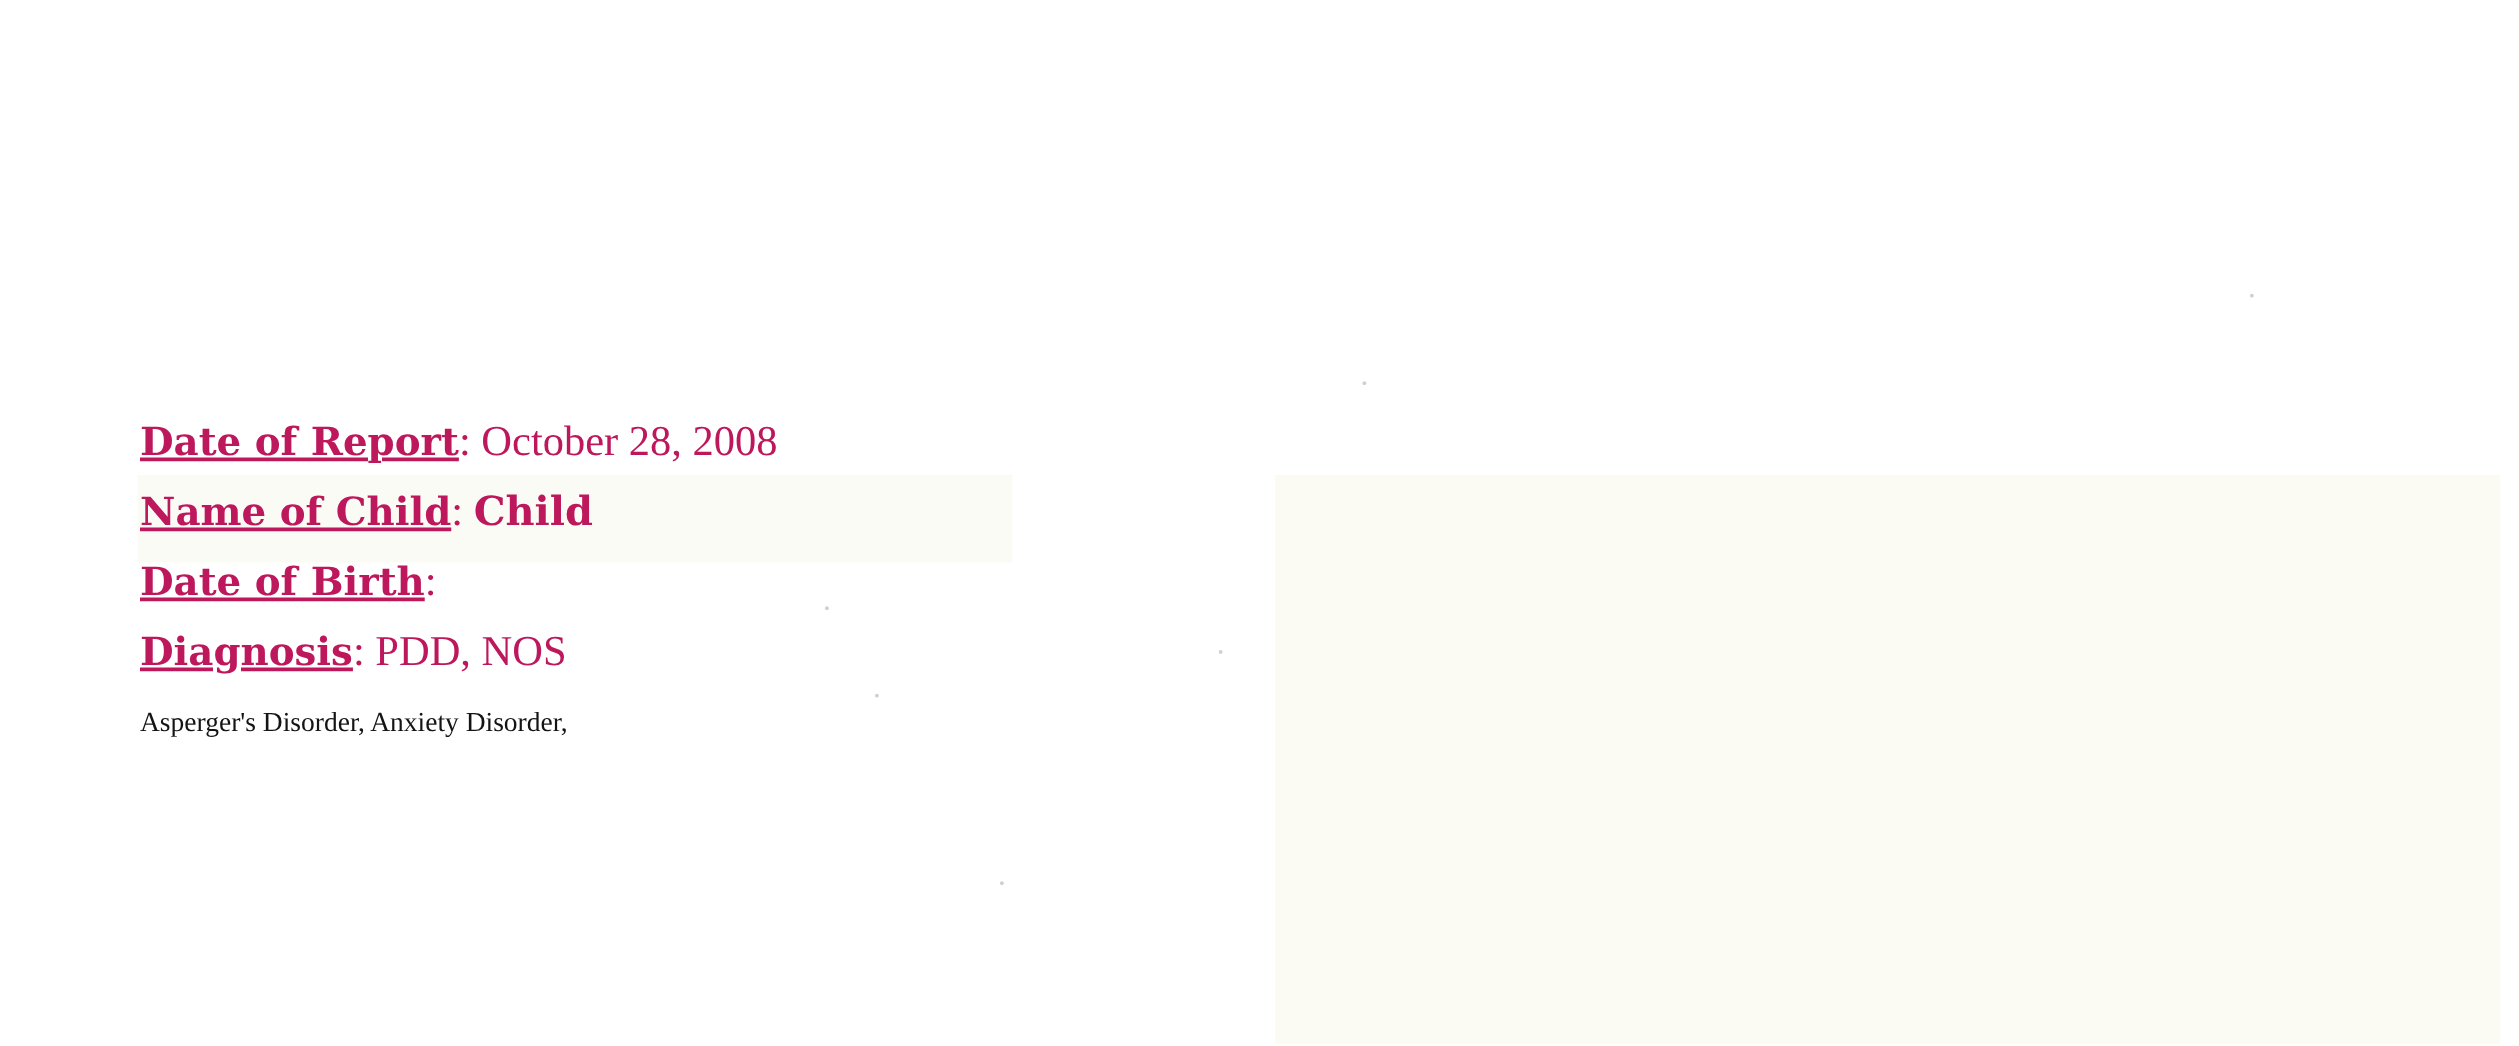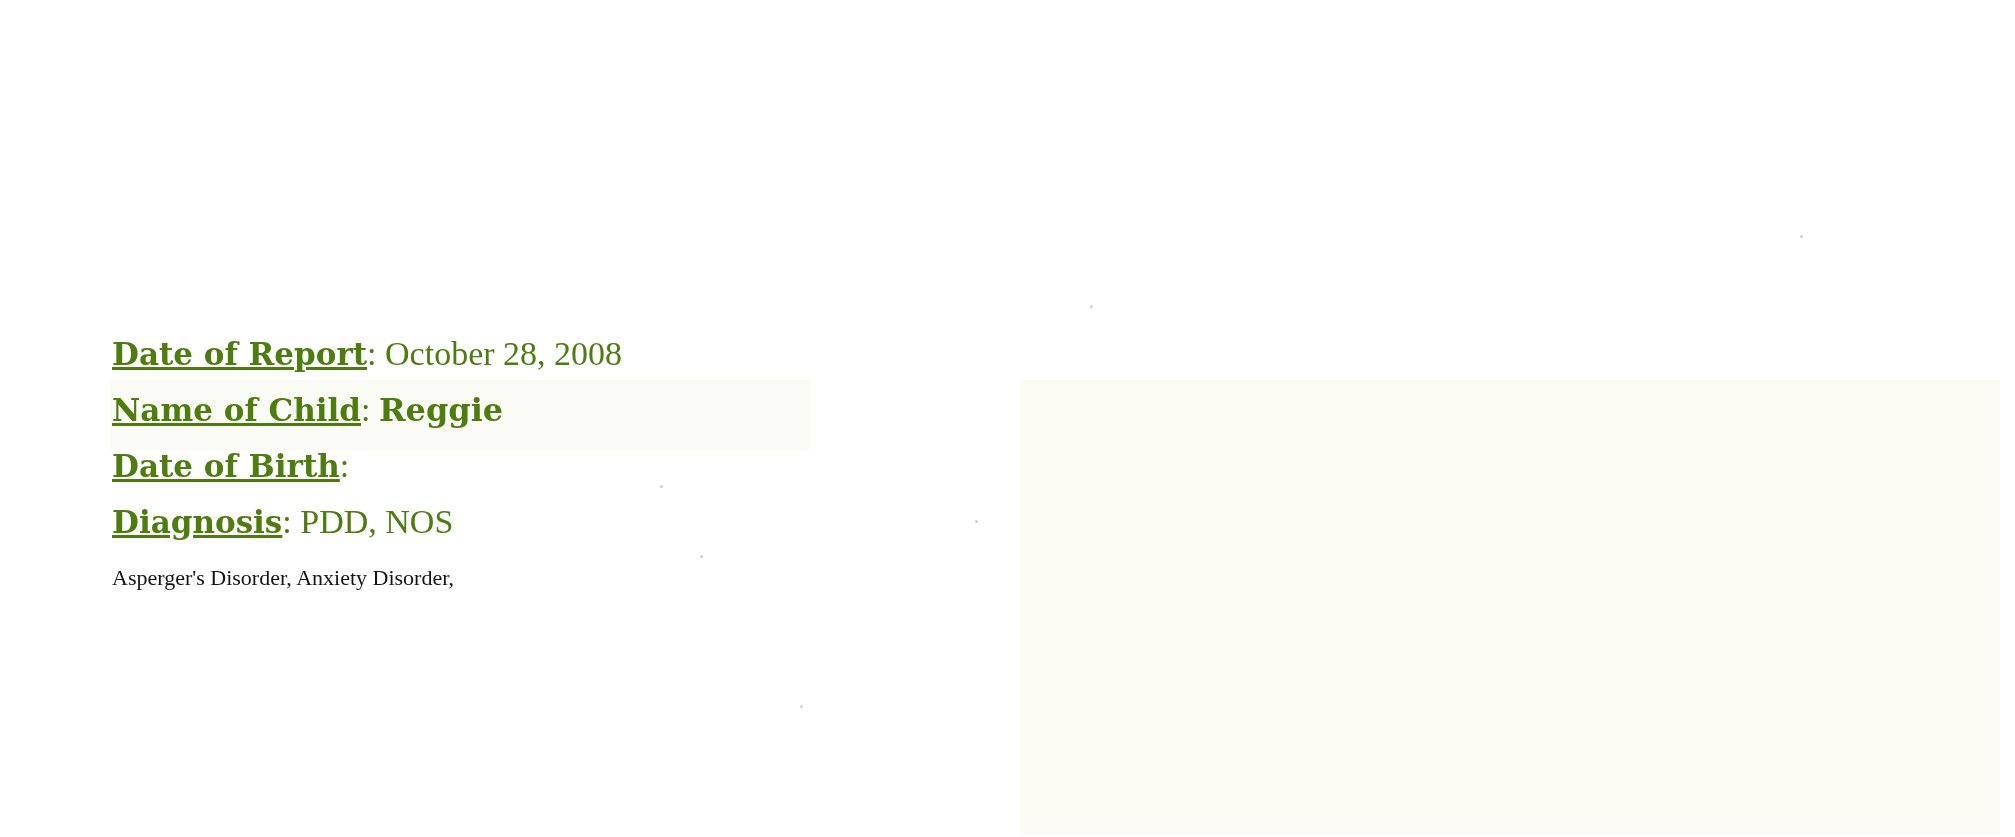--- a/index.html
+++ b/index.html
@@ -86,21 +86,21 @@
     position: absolute;
     left: 1090px;
     top: 386px;
     width: 860px;
   }
 
   .field-line {
     font-size: 34px;
     line-height: 55px;
     white-space: nowrap;
-    color: #4d7c0f;
+    color: #be185d;
   }
 
   .field-label {
     font-family: "DejaVu Serif", "Liberation Serif", serif;
     font-weight: bold;
     text-decoration: underline;
     text-underline-offset: 2px;
     font-size: 31px;
   }
 
@@ -144,21 +144,21 @@
 
 
 
   <div class="col-left">
 
     <div class="field-line">
       <span class="field-label">Date of Report</span><span class="sep">: </span><span class="field-value">October 28, 2008</span>
     </div>
 
     <div class="field-line">
-      <span class="field-label">Name of Child</span><span class="sep">:  </span><span class="field-value-bold">Reggie</span>
+      <span class="field-label">Name of Child</span><span class="sep">:  </span><span class="field-value-bold">Child</span>
     </div>
 
     <div class="field-line">
       <span class="field-label">Date of Birth</span><span class="sep">:</span><span class="field-value"></span>
     </div>
 
 
     <div class="field-line">
       <span class="field-label">Diagnosis</span><span class="sep">: </span><span class="field-value">PDD, NOS</span>
     </div>

